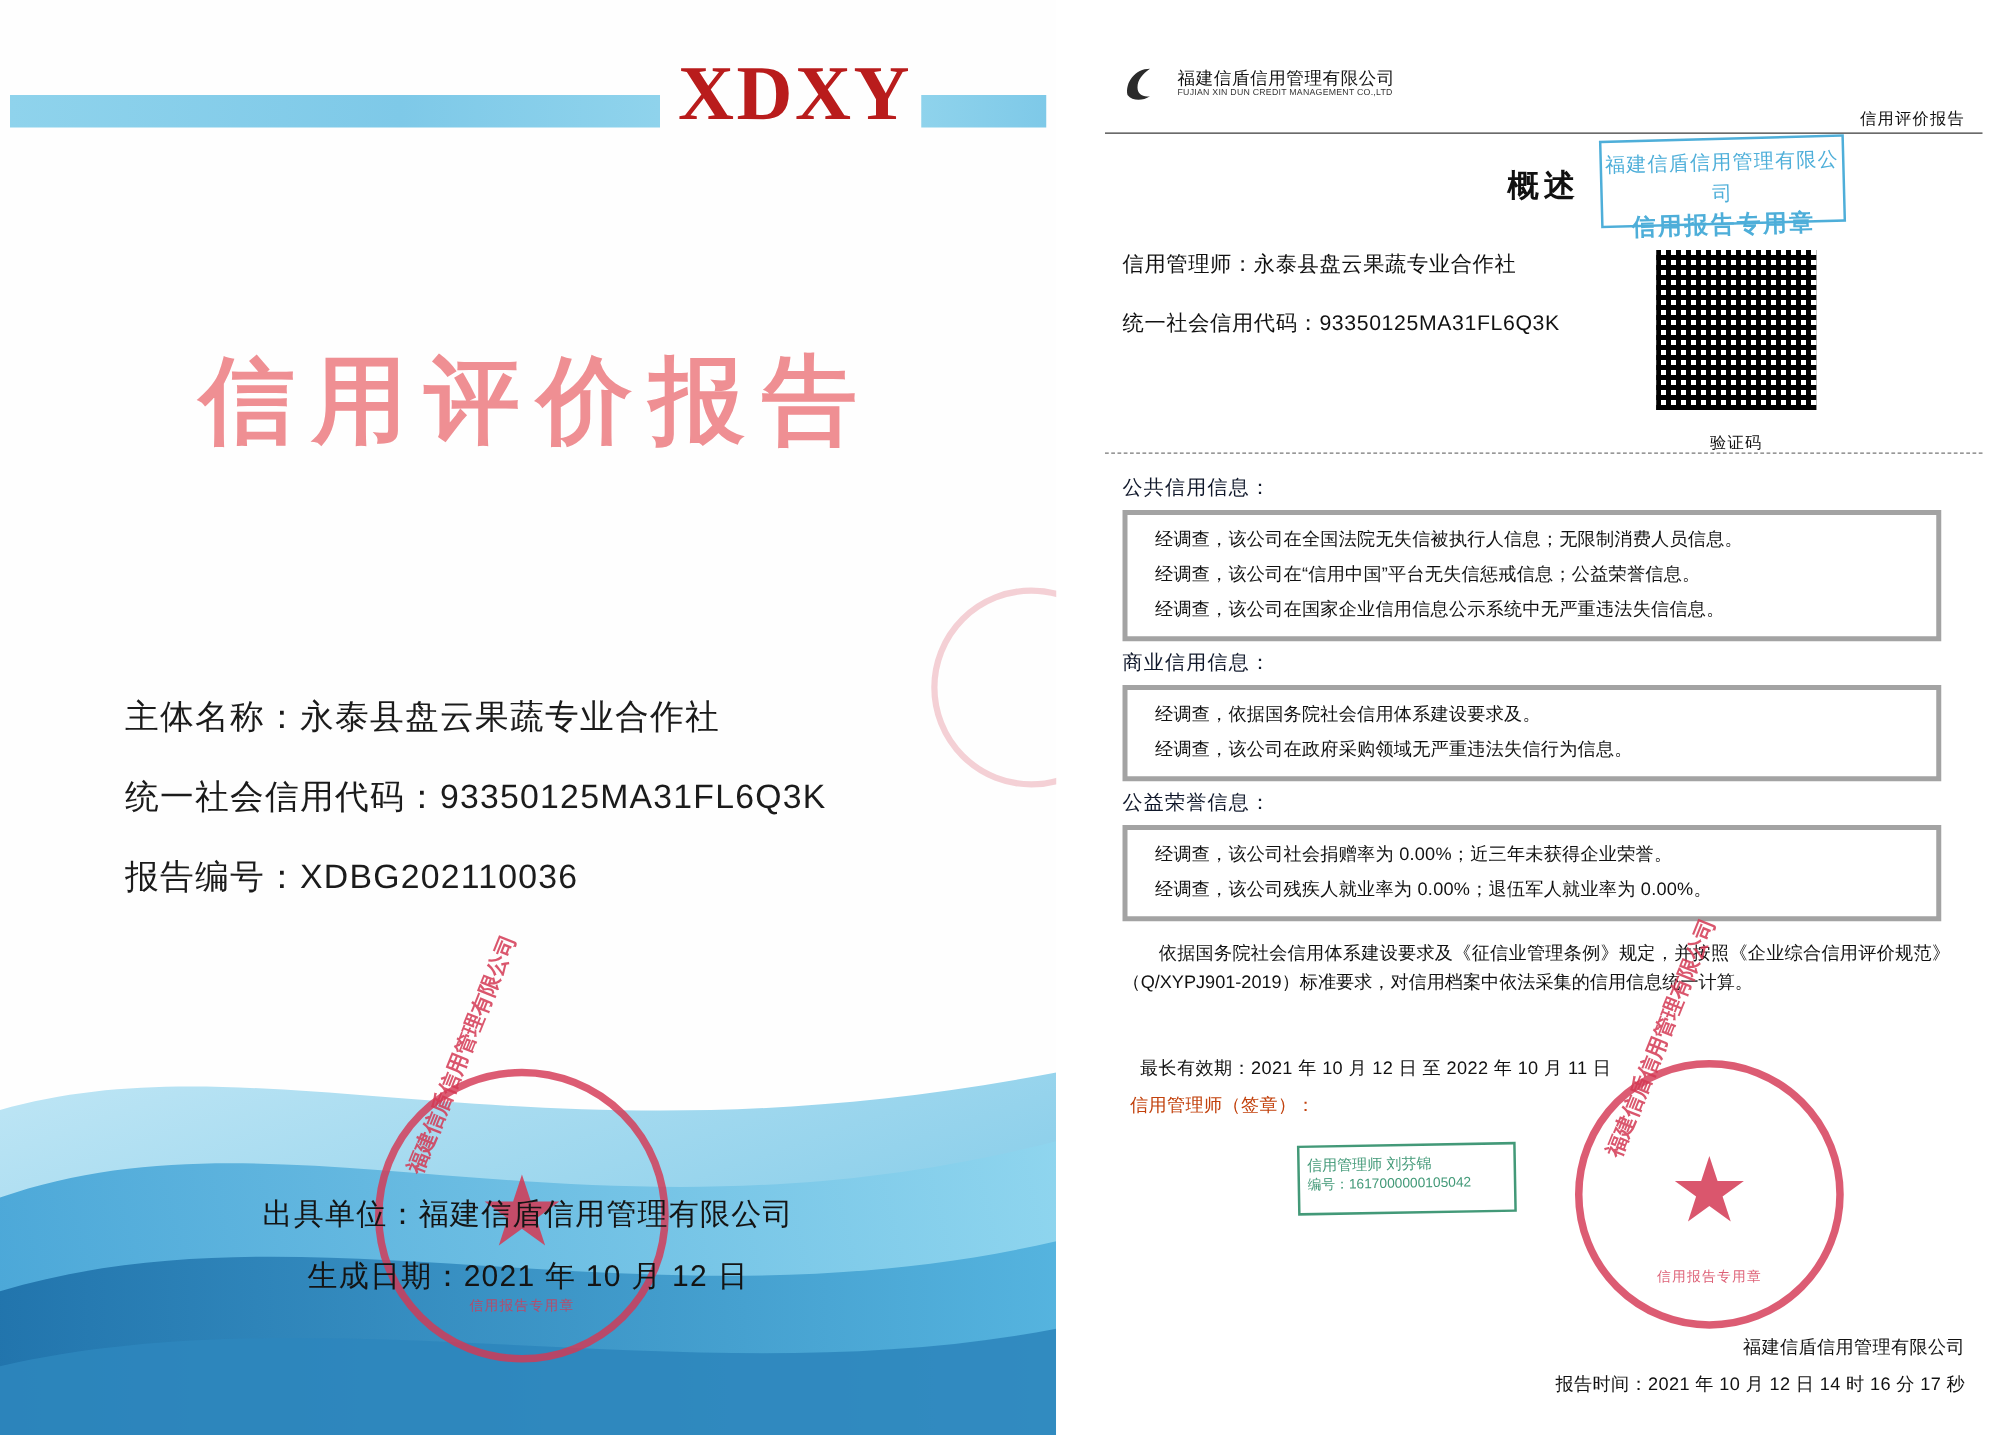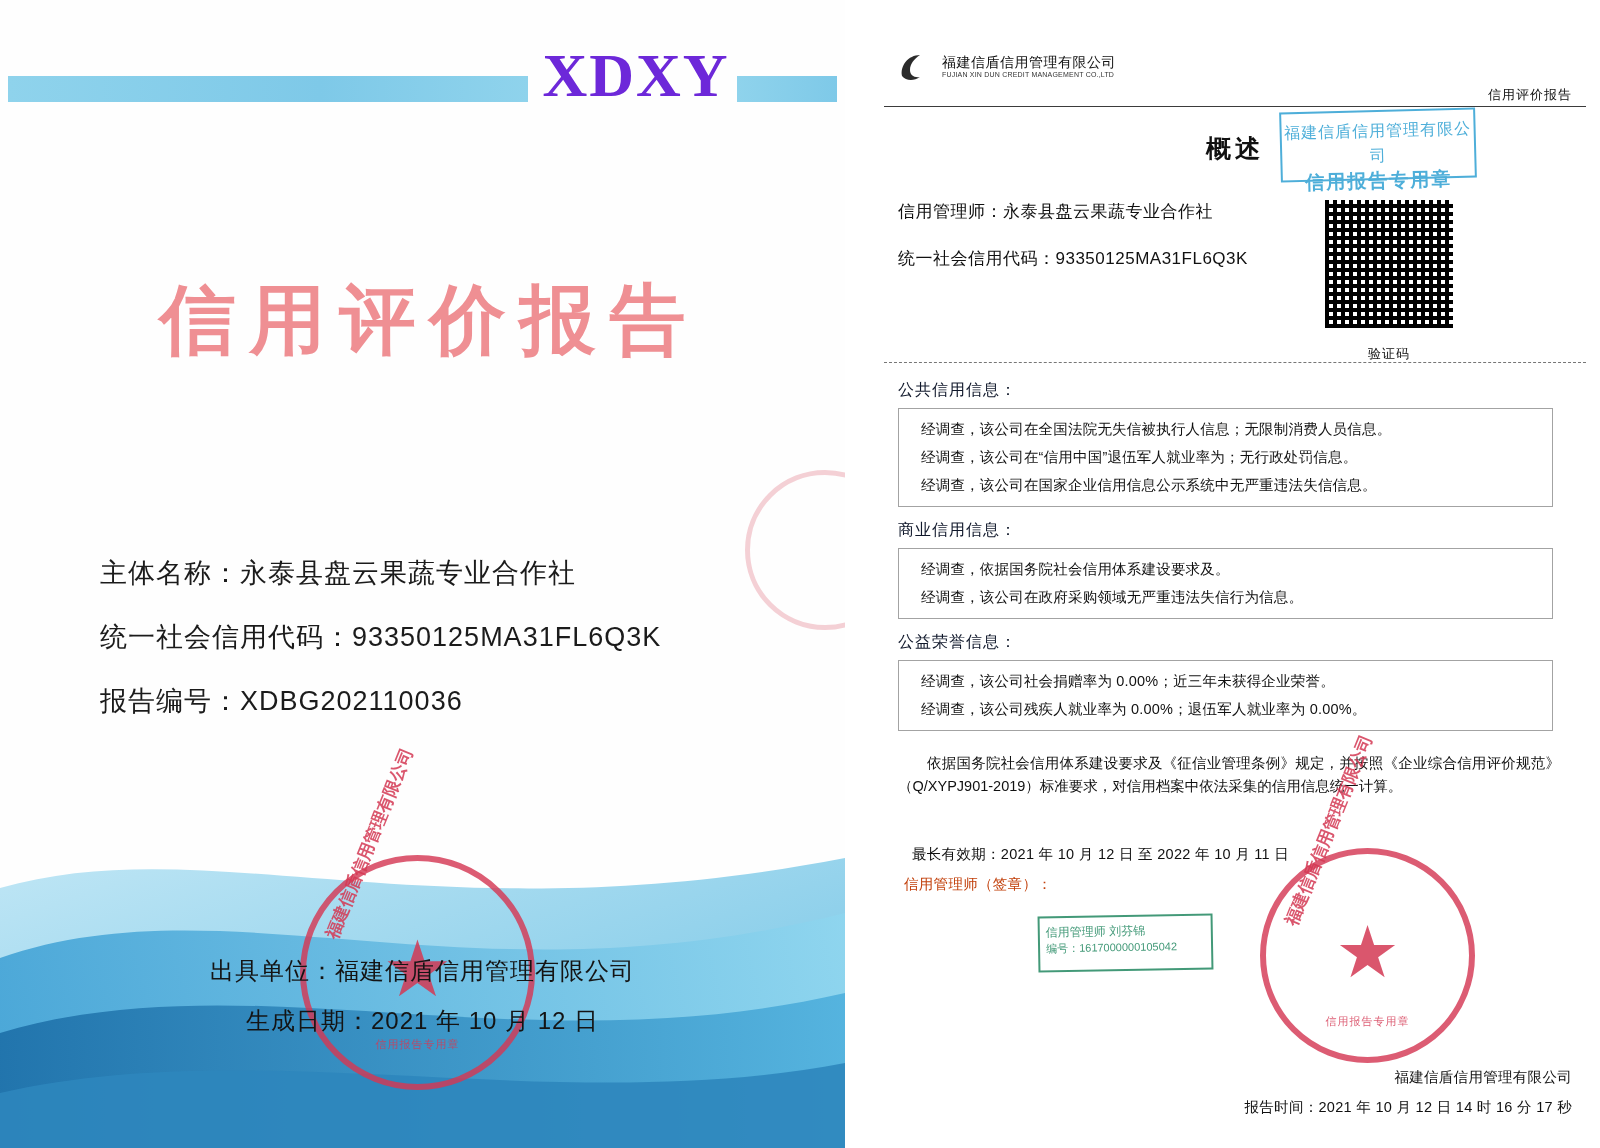--- a/index.html
+++ b/index.html
@@ -44,21 +44,21 @@
   }
   .cover-xdxy {
     position: absolute;
     left: 536px; top: 40px;
     width: 200px;
     text-align: center;
     font-family: "Liberation Serif", serif;
     font-size: 62px;
     font-weight: bold;
     letter-spacing: 2px;
-    color: #6d28d9;
+    color: #b91c1c;
   }
   .cover-title {
     position: absolute;
     left: 0; top: 270px;
     width: 845px;
     text-align: center;
     font-family: "DejaVu Serif", serif;
     font-size: 76px;
     font-weight: bold;
     letter-spacing: 14px;
@@ -237,21 +237,21 @@
     position: absolute;
     left: 28px;
     font-size: 16px;
     letter-spacing: 1px;
     color: #0f172a;
   }
   .blk-box {
     position: absolute;
     left: 28px;
     width: 655px;
-    border: 1px solid #a3a3a3;
+    border: 4px solid #a3a3a3;
     box-sizing: border-box;
     padding: 10px 10px 10px 22px;
   }
   .blk-box p {
     margin: 0 0 7px 0;
     font-size: 14.5px;
     line-height: 21px;
     color: #111;
     letter-spacing: .2px;
   }
@@ -445,21 +445,21 @@
     </div>
 
     <div class="qr"></div>
     <div class="qr-label">验证码</div>
 
     <div class="dashed" style="top:362px;"></div>
 
     <div class="blk-label" style="top:380px;">公共信用信息：</div>
     <div class="blk-box" style="top:408px;">
       <p>经调查，该公司在全国法院无失信被执行人信息；无限制消费人员信息。</p>
-      <p>经调查，该公司在“信用中国”退伍军人就业率为；无行政处罚信息。</p>
+      <p>经调查，该公司在“信用中国”平台无失信惩戒信息；公益荣誉信息。</p>
       <p>经调查，该公司在国家企业信用信息公示系统中无严重违法失信信息。</p>
     </div>
 
     <div class="blk-label" style="top:520px;">商业信用信息：</div>
     <div class="blk-box" style="top:548px;">
       <p>经调查，依据国务院社会信用体系建设要求及。</p>
       <p>经调查，该公司在政府采购领域无严重违法失信行为信息。</p>
     </div>
 
     <div class="blk-label" style="top:632px;">公益荣誉信息：</div>

